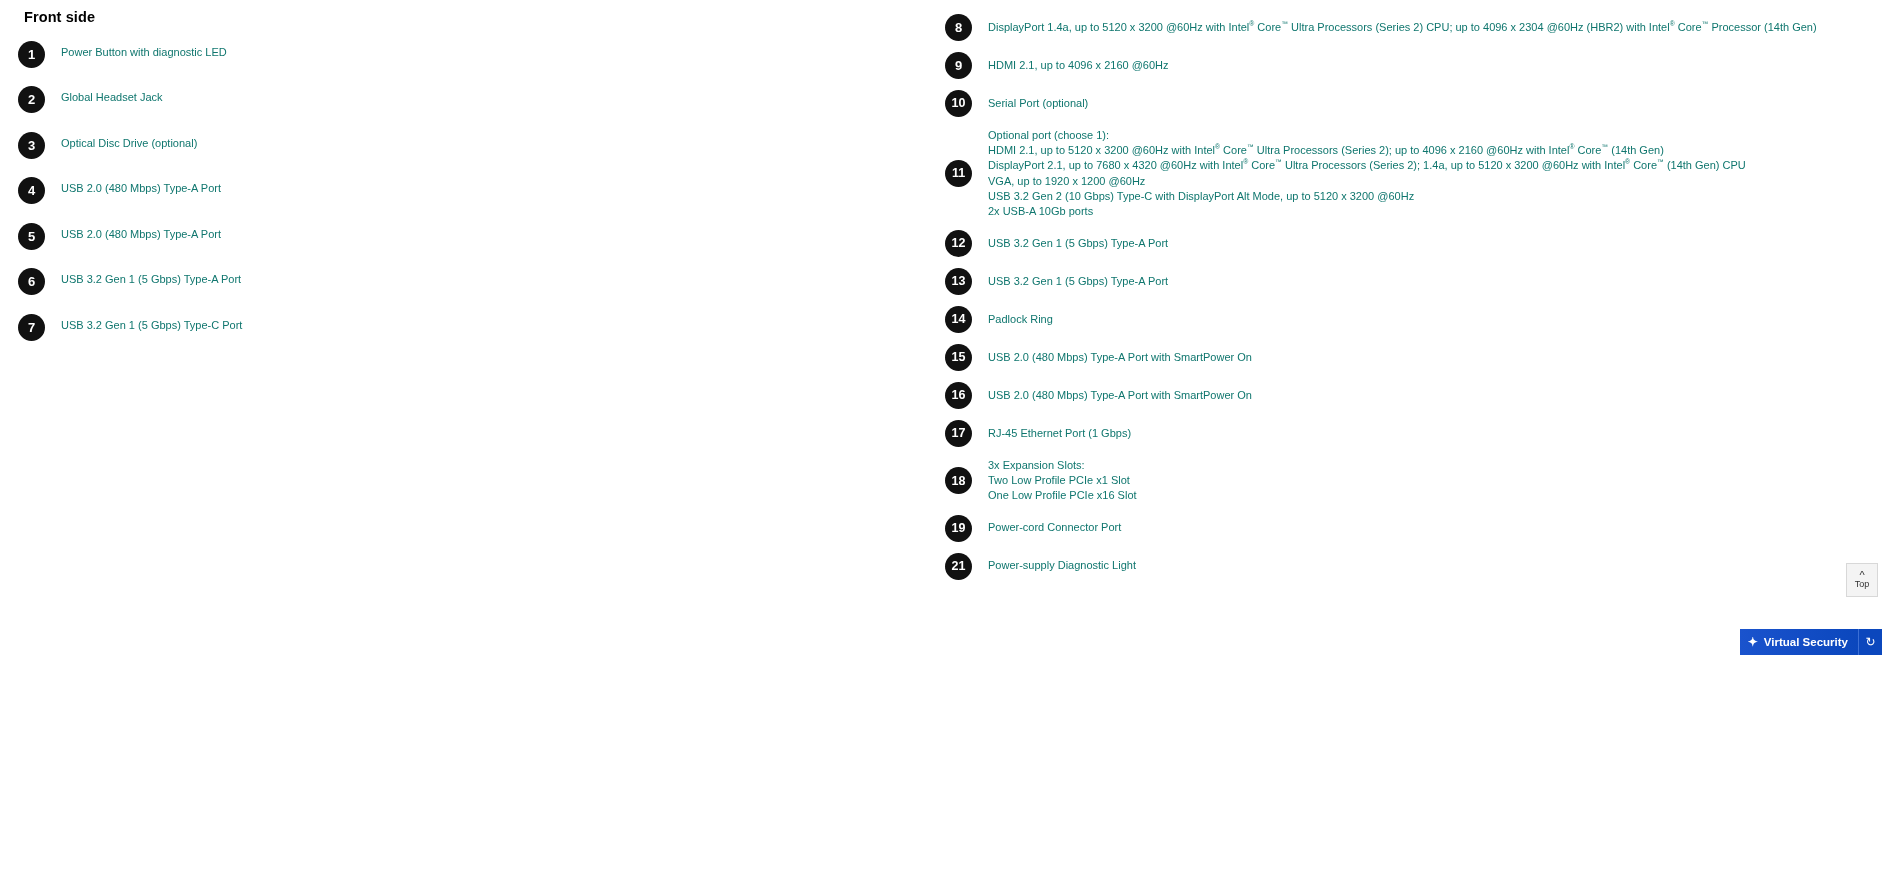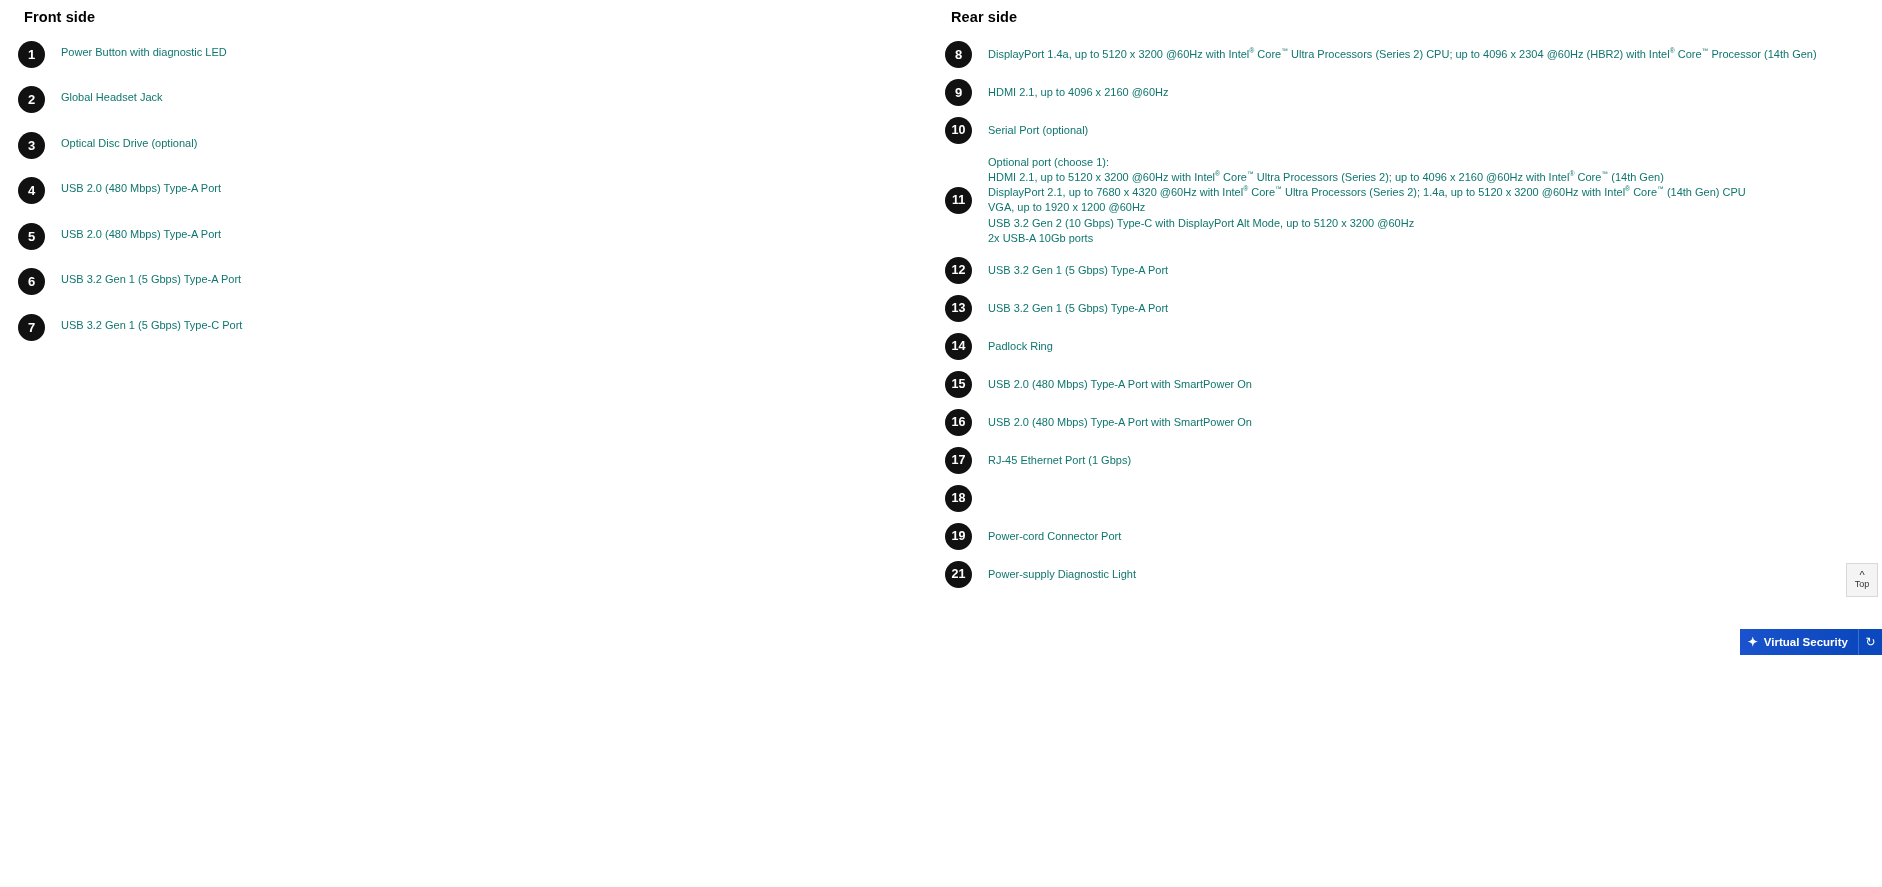--- a/index.html
+++ b/index.html
@@ -169,21 +169,20 @@
           <div class="item-text">USB 3.2 Gen 1 (5 Gbps) Type-A Port</div>
         </div>
         <div class="item">
           <div class="badge">7</div>
           <div class="item-text">USB 3.2 Gen 1 (5 Gbps) Type-C Port</div>
         </div>
       </div>
   </div>
 
   <div class="column col-rear">
-    <div class="col-title">Rear side</div>
     <div class="items" id="rear-list">
         <div class="item centered">
           <div class="badge">8</div>
           <div class="item-text">DisplayPort 1.4a, up to 5120 x 3200 @60Hz with Intel<sup>®</sup> Core<sup>™</sup> Ultra Processors (Series 2) CPU; up to 4096 x 2304 @60Hz (HBR2) with Intel<sup>®</sup> Core<sup>™</sup> Processor (14th Gen)</div>
         </div>
         <div class="item centered">
           <div class="badge">9</div>
           <div class="item-text">HDMI 2.1, up to 4096 x 2160 @60Hz</div>
         </div>
         <div class="item centered">
@@ -213,20 +212,21 @@
         <div class="item centered">
           <div class="badge two-digit">16</div>
           <div class="item-text">USB 2.0 (480 Mbps) Type-A Port with SmartPower On</div>
         </div>
         <div class="item centered">
           <div class="badge two-digit">17</div>
           <div class="item-text">RJ-45 Ethernet Port (1 Gbps)</div>
         </div>
         <div class="item centered">
           <div class="badge two-digit">18</div>
+          <div class="item-text">3x Expansion Slots:<br>Two Low Profile PCIe x1 Slot<br>One Low Profile PCIe x16 Slot</div>
         </div>
         <div class="item centered">
           <div class="badge two-digit">19</div>
           <div class="item-text">Power-cord Connector Port</div>
         </div>
         <div class="item centered">
           <div class="badge two-digit">21</div>
           <div class="item-text">Power-supply Diagnostic Light</div>
         </div>
       </div>

